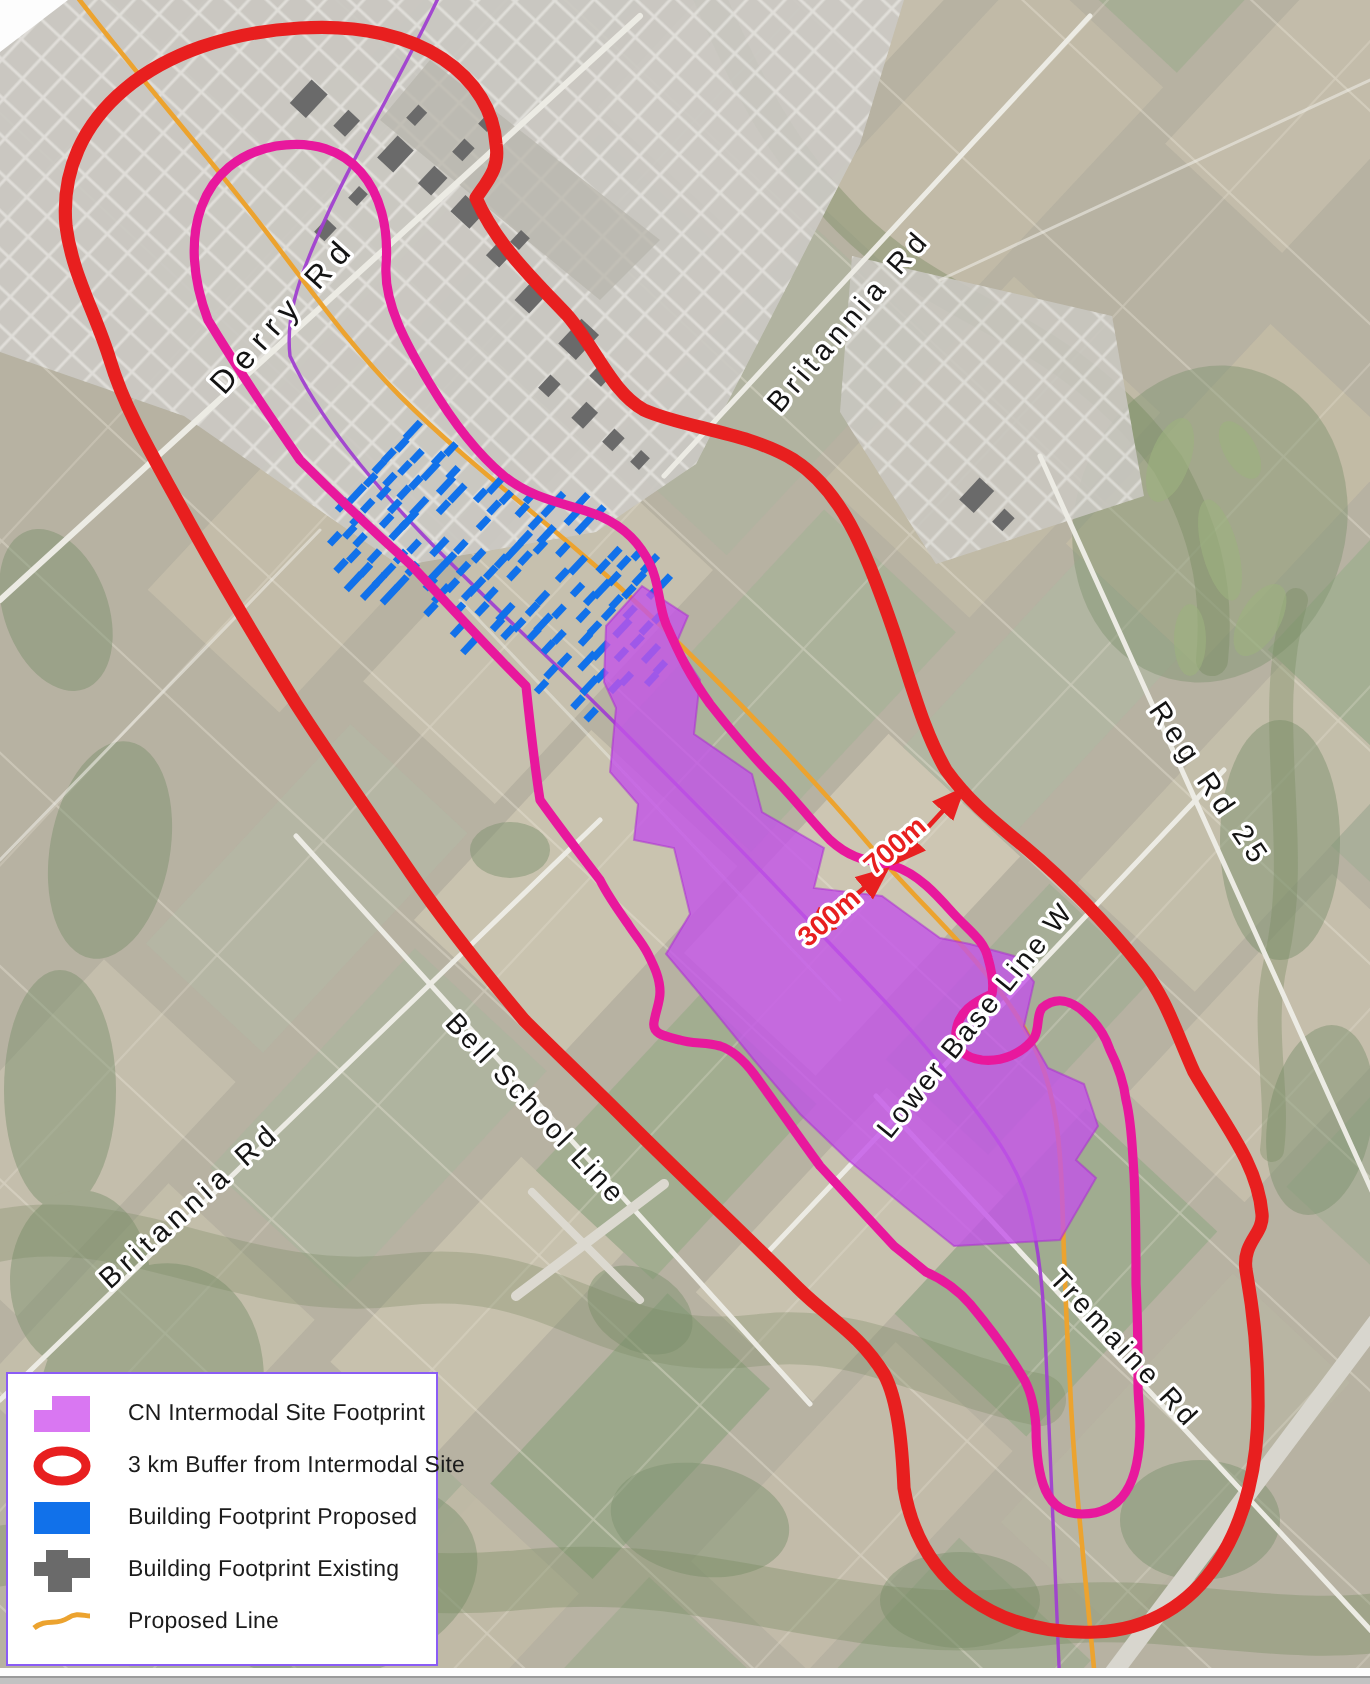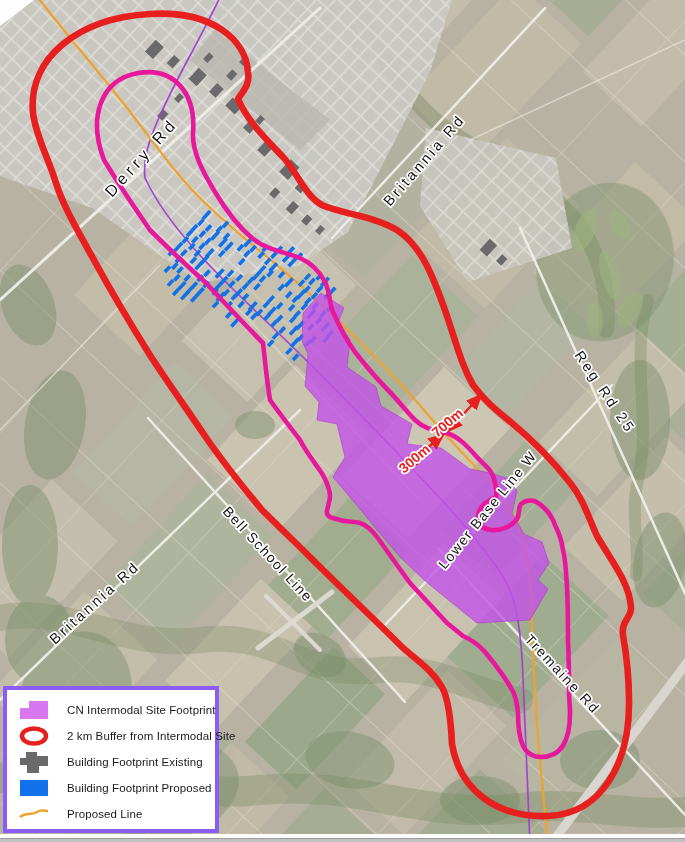--- a/index.html
+++ b/index.html
@@ -5,21 +5,21 @@
   html,body{margin:0;padding:0;background:#ffffff;}
   #stage{position:relative;width:685px;height:842px;overflow:hidden;background:#ffffff;
          font-family:"Liberation Sans",sans-serif;}
   #mapwrap{position:absolute;left:0;top:0;width:685px;height:834px;}
   svg{display:block;}
   .rlabel{font-family:"Liberation Sans",sans-serif;fill:#141414;stroke:#ffffff;stroke-width:3.4px;
           paint-order:stroke;stroke-linejoin:round;font-weight:400;}
   .dlabel{font-family:"Liberation Sans",sans-serif;font-weight:700;stroke:#ffffff;stroke-width:3.4px;
           paint-order:stroke;stroke-linejoin:round;}
   #legend{position:absolute;left:3px;top:686px;width:216px;height:147px;background:#ffffff;
-          border:4px solid #8b5cf6;box-sizing:border-box;padding:7px 6px 4px 10px;}
+          border:1px solid #8b5cf6;box-sizing:border-box;padding:7px 6px 4px 10px;}
   .lrow{display:flex;align-items:center;height:26px;}
   .lswatch{width:34px;flex:0 0 34px;margin-right:16px;display:flex;align-items:center;justify-content:center;}
   .llabel{font-size:11.5px;color:#1b1b1b;letter-spacing:0.1px;white-space:nowrap;}
   #pagestrip-white{position:absolute;left:0;top:834px;width:685px;height:4px;background:#fdfdfd;}
   #pagestrip-gray{position:absolute;left:0;top:838px;width:685px;height:4px;background:#c2c2c2;border-top:1px solid #9a9a9a;box-sizing:border-box;}
 </style>
 </head>
 <body>
 
 <div id="stage">
@@ -337,37 +337,37 @@
           </svg>
       </span>
       <span class="llabel">CN Intermodal Site Footprint</span>
     </div>
     <div class="lrow">
       <span class="lswatch">
         <svg width="32" height="22" viewBox="0 0 32 22">
             <ellipse cx="16" cy="11" rx="12" ry="7.5" fill="none" stroke-width="4.5" stroke="#e81f1f"></ellipse>
           </svg>
       </span>
-      <span class="llabel">2 km Buffer from Intermodal Site</span>
+      <span class="llabel">3 km Buffer from Intermodal Site</span>
+    </div>
+    <div class="lrow">
+      <span class="lswatch">
+        <svg width="32" height="22" viewBox="0 0 32 22">
+            <rect x="2" y="3" width="28" height="16" fill="#1171ea"></rect>
+          </svg>
+      </span>
+      <span class="llabel">Building Footprint Proposed</span>
     </div>
     <div class="lrow">
       <span class="lswatch">
         <svg width="32" height="25" viewBox="0 0 32 25">
             <path d="M8,2 L19,2 19,6 30,6 30,16 21,16 21,23 9,23 9,15 2,15 2,8 8,8 Z" fill="#6a6a6a"></path>
           </svg>
       </span>
       <span class="llabel">Building Footprint Existing</span>
-    </div>
-    <div class="lrow">
-      <span class="lswatch">
-        <svg width="32" height="22" viewBox="0 0 32 22">
-            <rect x="2" y="3" width="28" height="16" fill="#1171ea"></rect>
-          </svg>
-      </span>
-      <span class="llabel">Building Footprint Proposed</span>
     </div>
     <div class="lrow">
       <span class="lswatch">
         <svg width="32" height="16" viewBox="0 0 32 16">
             <path d="M2,11 C8,6 13,10 19,6 C23,3 27,5 30,5" fill="none" stroke-width="2.5" stroke="#eca32f"></path>
           </svg>
       </span>
       <span class="llabel">Proposed Line</span>
     </div>
   </div>

